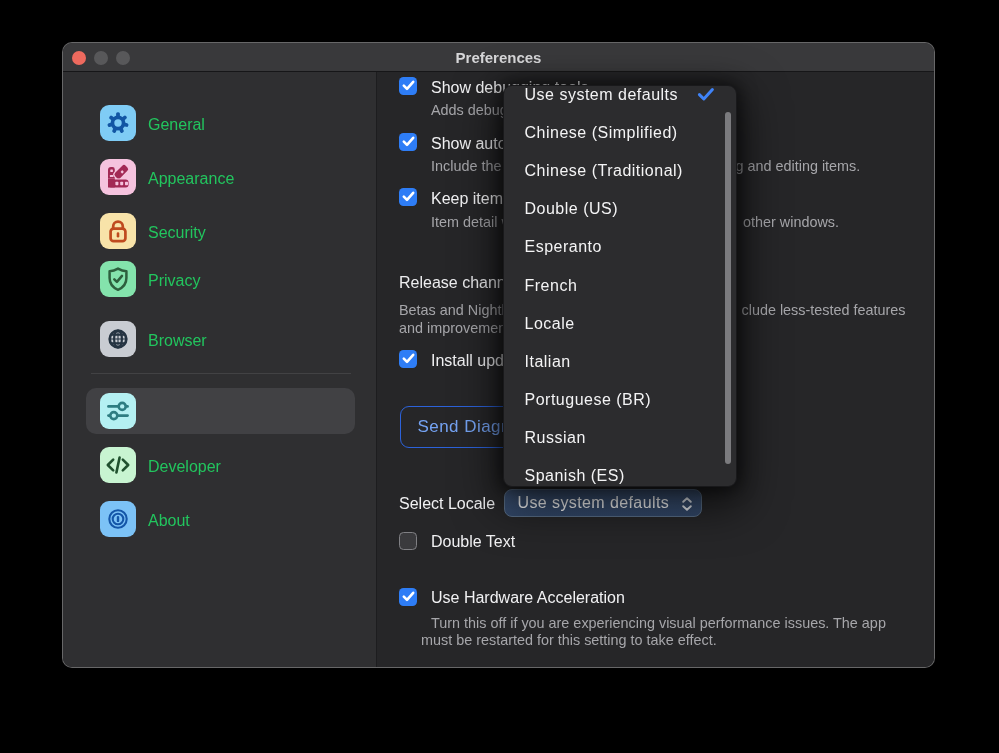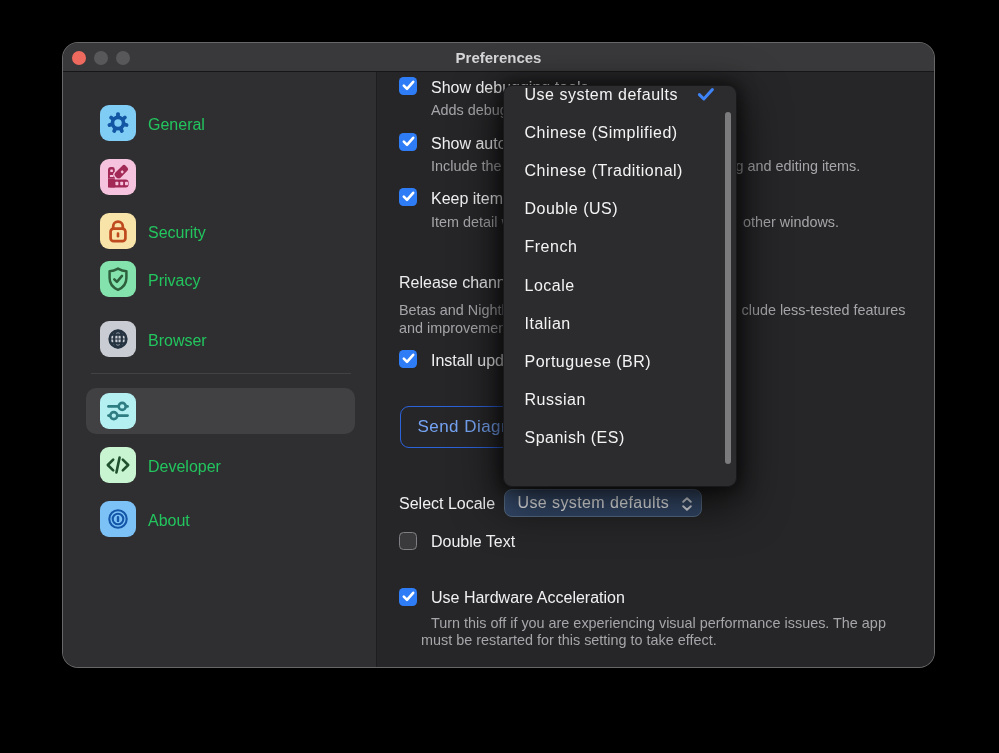--- a/index.html
+++ b/index.html
@@ -1,21 +1,21 @@
 <!DOCTYPE html>
 <html><head>
 <meta charset="utf-8">
 <style>
   * { margin:0; padding:0; box-sizing:border-box; }
   html,body { width:999px; height:753px; background:#000; overflow:hidden;
     font-family:"Liberation Sans", sans-serif; -webkit-font-smoothing:antialiased; }
 
   
   #window { position:absolute; left:62px; top:42px; width:873px; height:626px;
-    background:#262628; border-radius:16px; border:1px solid rgba(255,255,255,0.30);
+    background:#262628; border-radius:10px; border:1px solid rgba(255,255,255,0.30);
     box-shadow:0 22px 60px rgba(0,0,0,0.85), inset 0 1px 0 rgba(255,255,255,0.07); overflow:hidden; }
   #titlebar { position:absolute; left:0; top:0; right:0; height:29px;
     background:#39393b; border-bottom:1px solid #161618; }
   .light { position:absolute; top:8px; width:14px; height:14px; border-radius:50%; }
   #light-close { left:9px;  background:#ee6a5e; }
   #light-min   { left:31px; background:#58585a; }
   #light-zoom  { left:53px; background:#58585a; }
   #window-title { position:absolute; left:0; right:0; top:0; height:29px;
     line-height:29px; text-align:center; color:#d7d7d9; font-size:15px; font-weight:700; }
 
@@ -105,20 +105,21 @@
         <path d="M8 19.5 h6.8 v9.1 H11 a3 3 0 0 1 -3 -3 z" fill="currentColor"></path>
         <rect x="21" y="11.6" width="2.5" height="2.5" rx="0.6" transform="rotate(45 22.2 12.8)" fill="#f5c3de"></rect>
         <g fill="#f5c3de">
           <rect x="10.3" y="10.4" width="2.6" height="2.6" rx="0.6"></rect>
           <rect x="9.9" y="16.1" width="3.6" height="1.8" rx="0.5"></rect>
           <rect x="15.4" y="22.7" width="3" height="3.6" rx="0.7"></rect>
           <rect x="20.2" y="22.7" width="3" height="3.6" rx="0.7"></rect>
           <rect x="25" y="22.7" width="3" height="3.6" rx="0.7"></rect>
         </g>
       </svg>
+      <span class="side-label">Appearance</span>
     </div>
 
     <div class="side-item" style="top:136px">
       <svg class="side-icon" viewBox="0 0 36 36" color="#bf4a1e">
         <rect width="36" height="36" rx="9" fill="#f8e3a9"></rect>
         <path d="M13.2 16.5 v-3.1 a4.8 4.8 0 0 1 9.6 0 V16.5" fill="none" stroke="currentColor" stroke-width="2.7"></path>
         <rect x="10.6" y="15.6" width="14.8" height="12.6" rx="3" fill="none" stroke="currentColor" stroke-width="2.7"></rect>
         <rect x="16.7" y="19.3" width="2.6" height="5.2" rx="1.3" fill="currentColor"></rect>
       </svg>
       <span class="side-label">Security</span>
@@ -263,20 +264,23 @@
     <div class="dd-item">
         <span>Chinese (Simplified)</span>
       </div>
     <div class="dd-item">
         <span>Chinese (Traditional)</span>
       </div>
     <div class="dd-item">
         <span>Double (US)</span>
       </div>
     <div class="dd-item">
+        <span>Esperanto</span>
+      </div>
+    <div class="dd-item">
         <span>French</span>
       </div>
     <div class="dd-item">
         <span>Locale</span>
       </div>
     <div class="dd-item">
         <span>Italian</span>
       </div>
     <div class="dd-item">
         <span>Portuguese (BR)</span>

